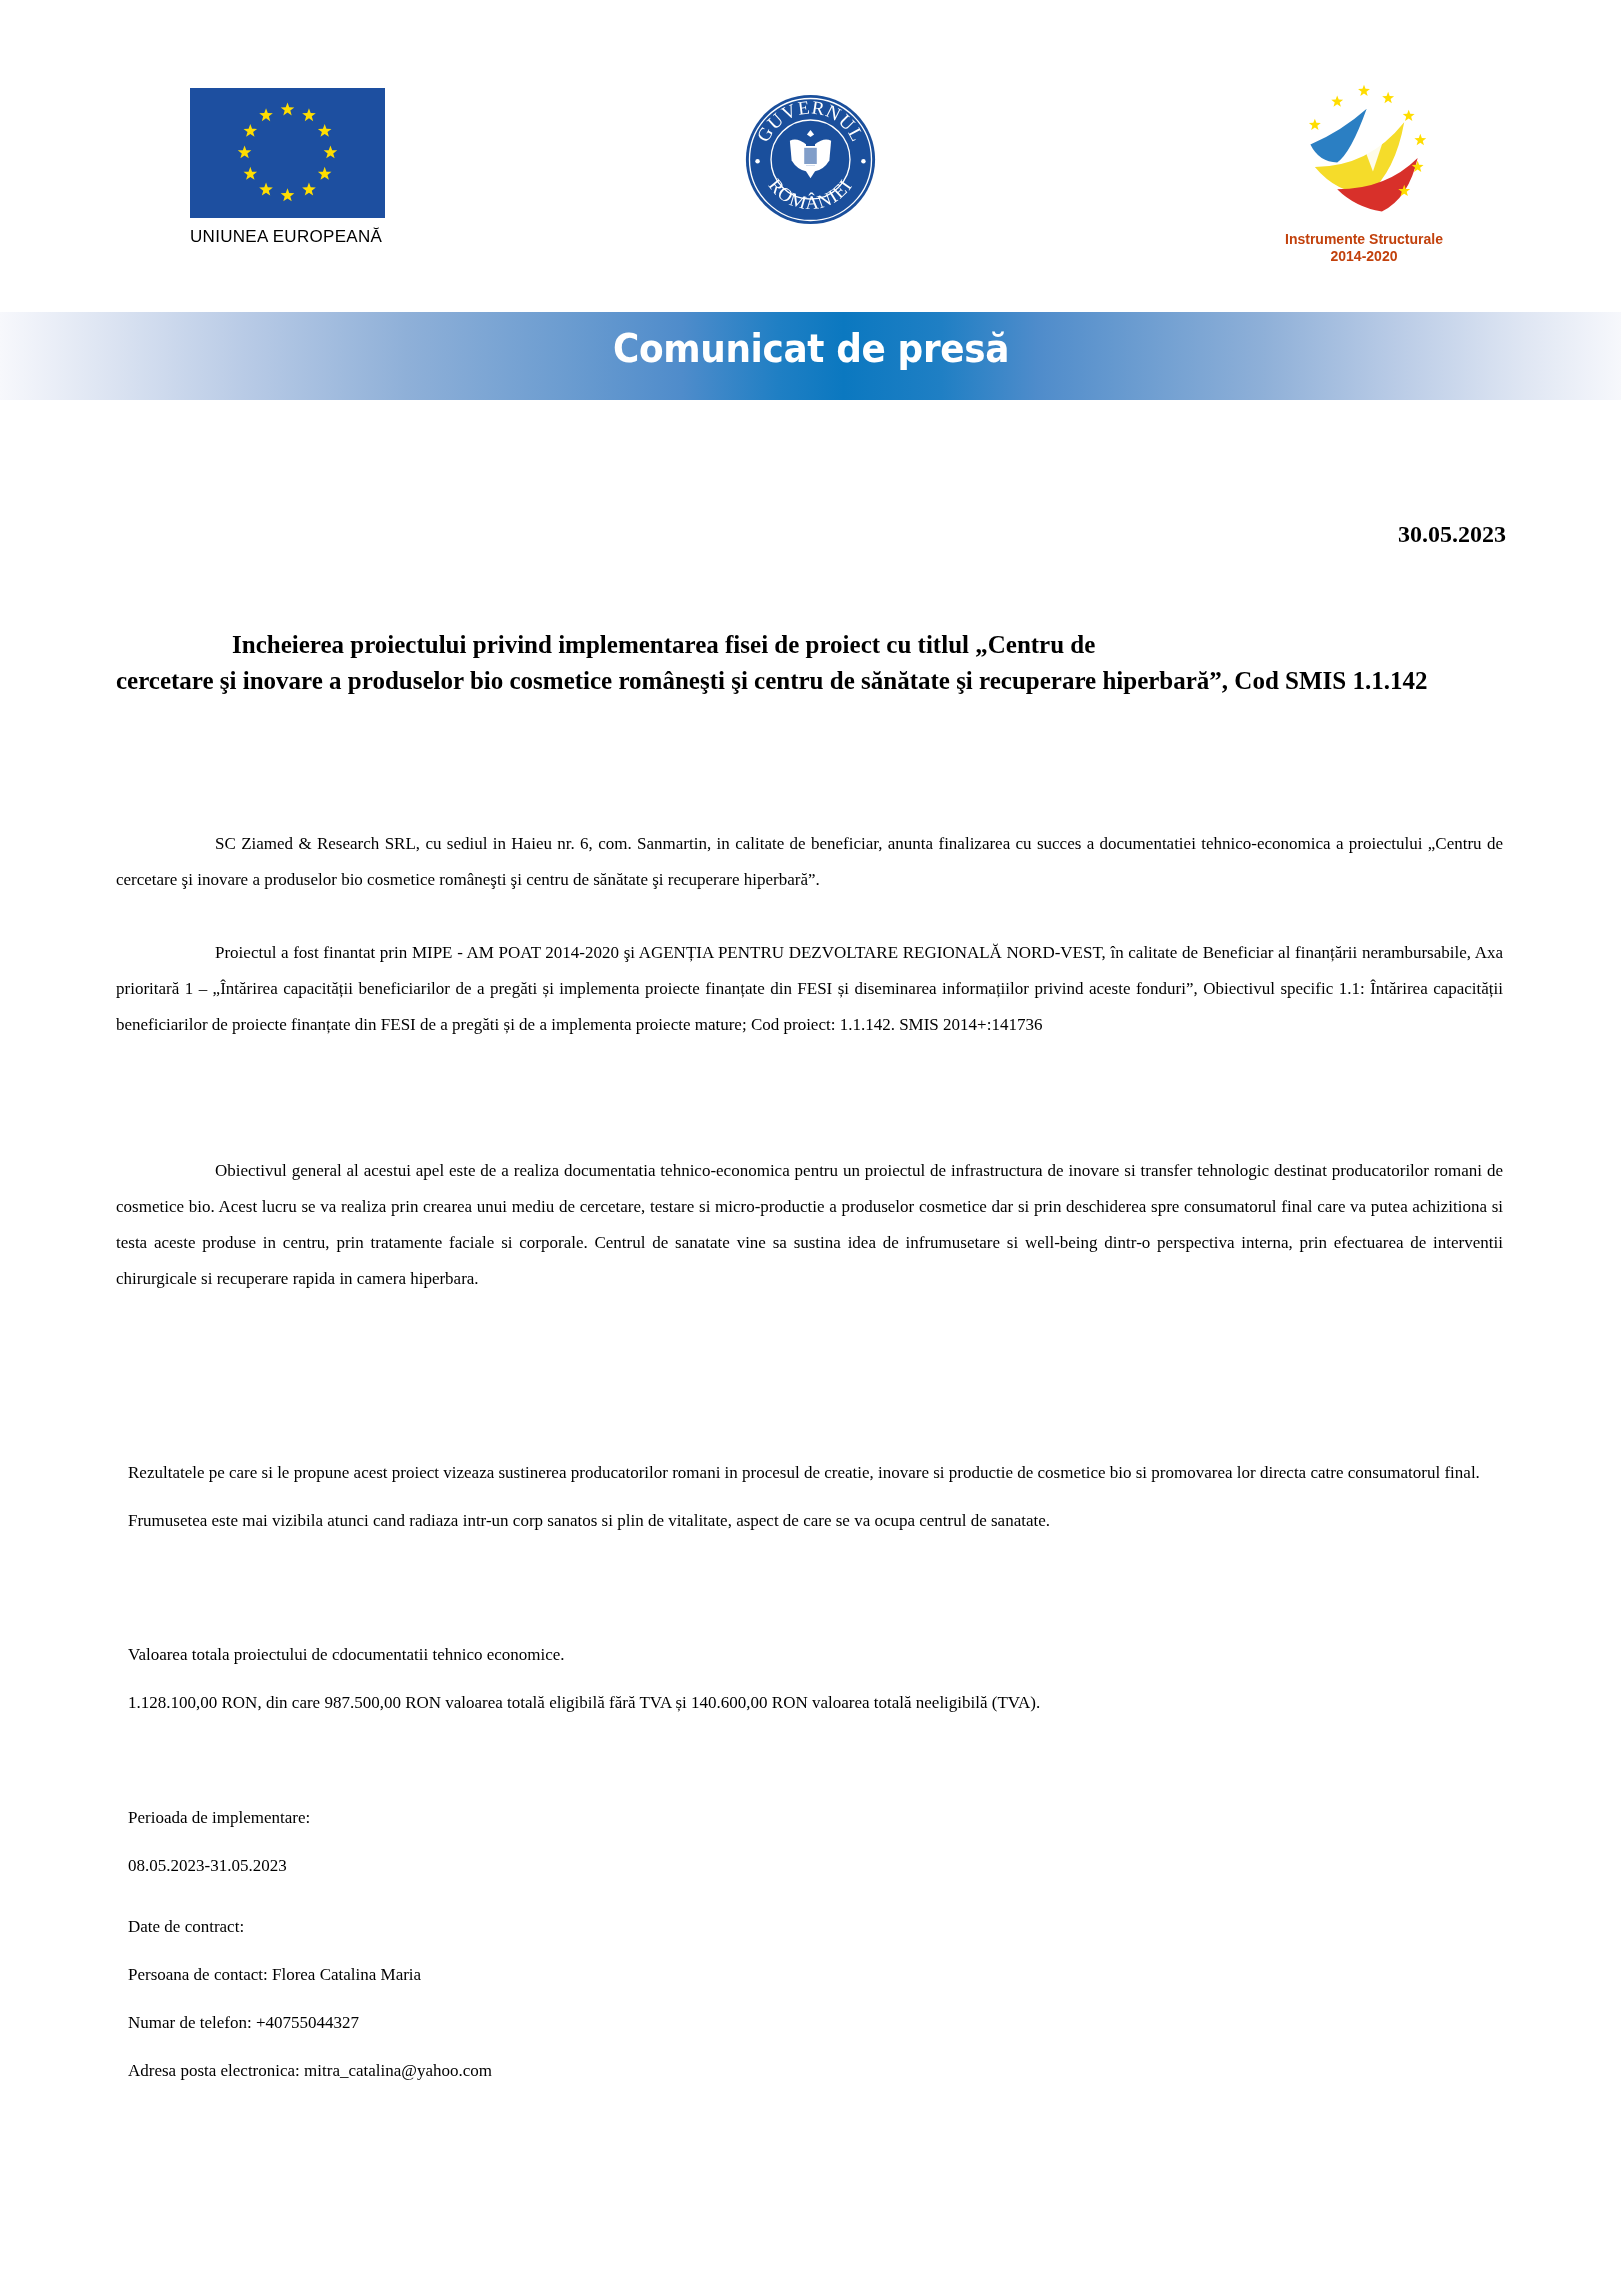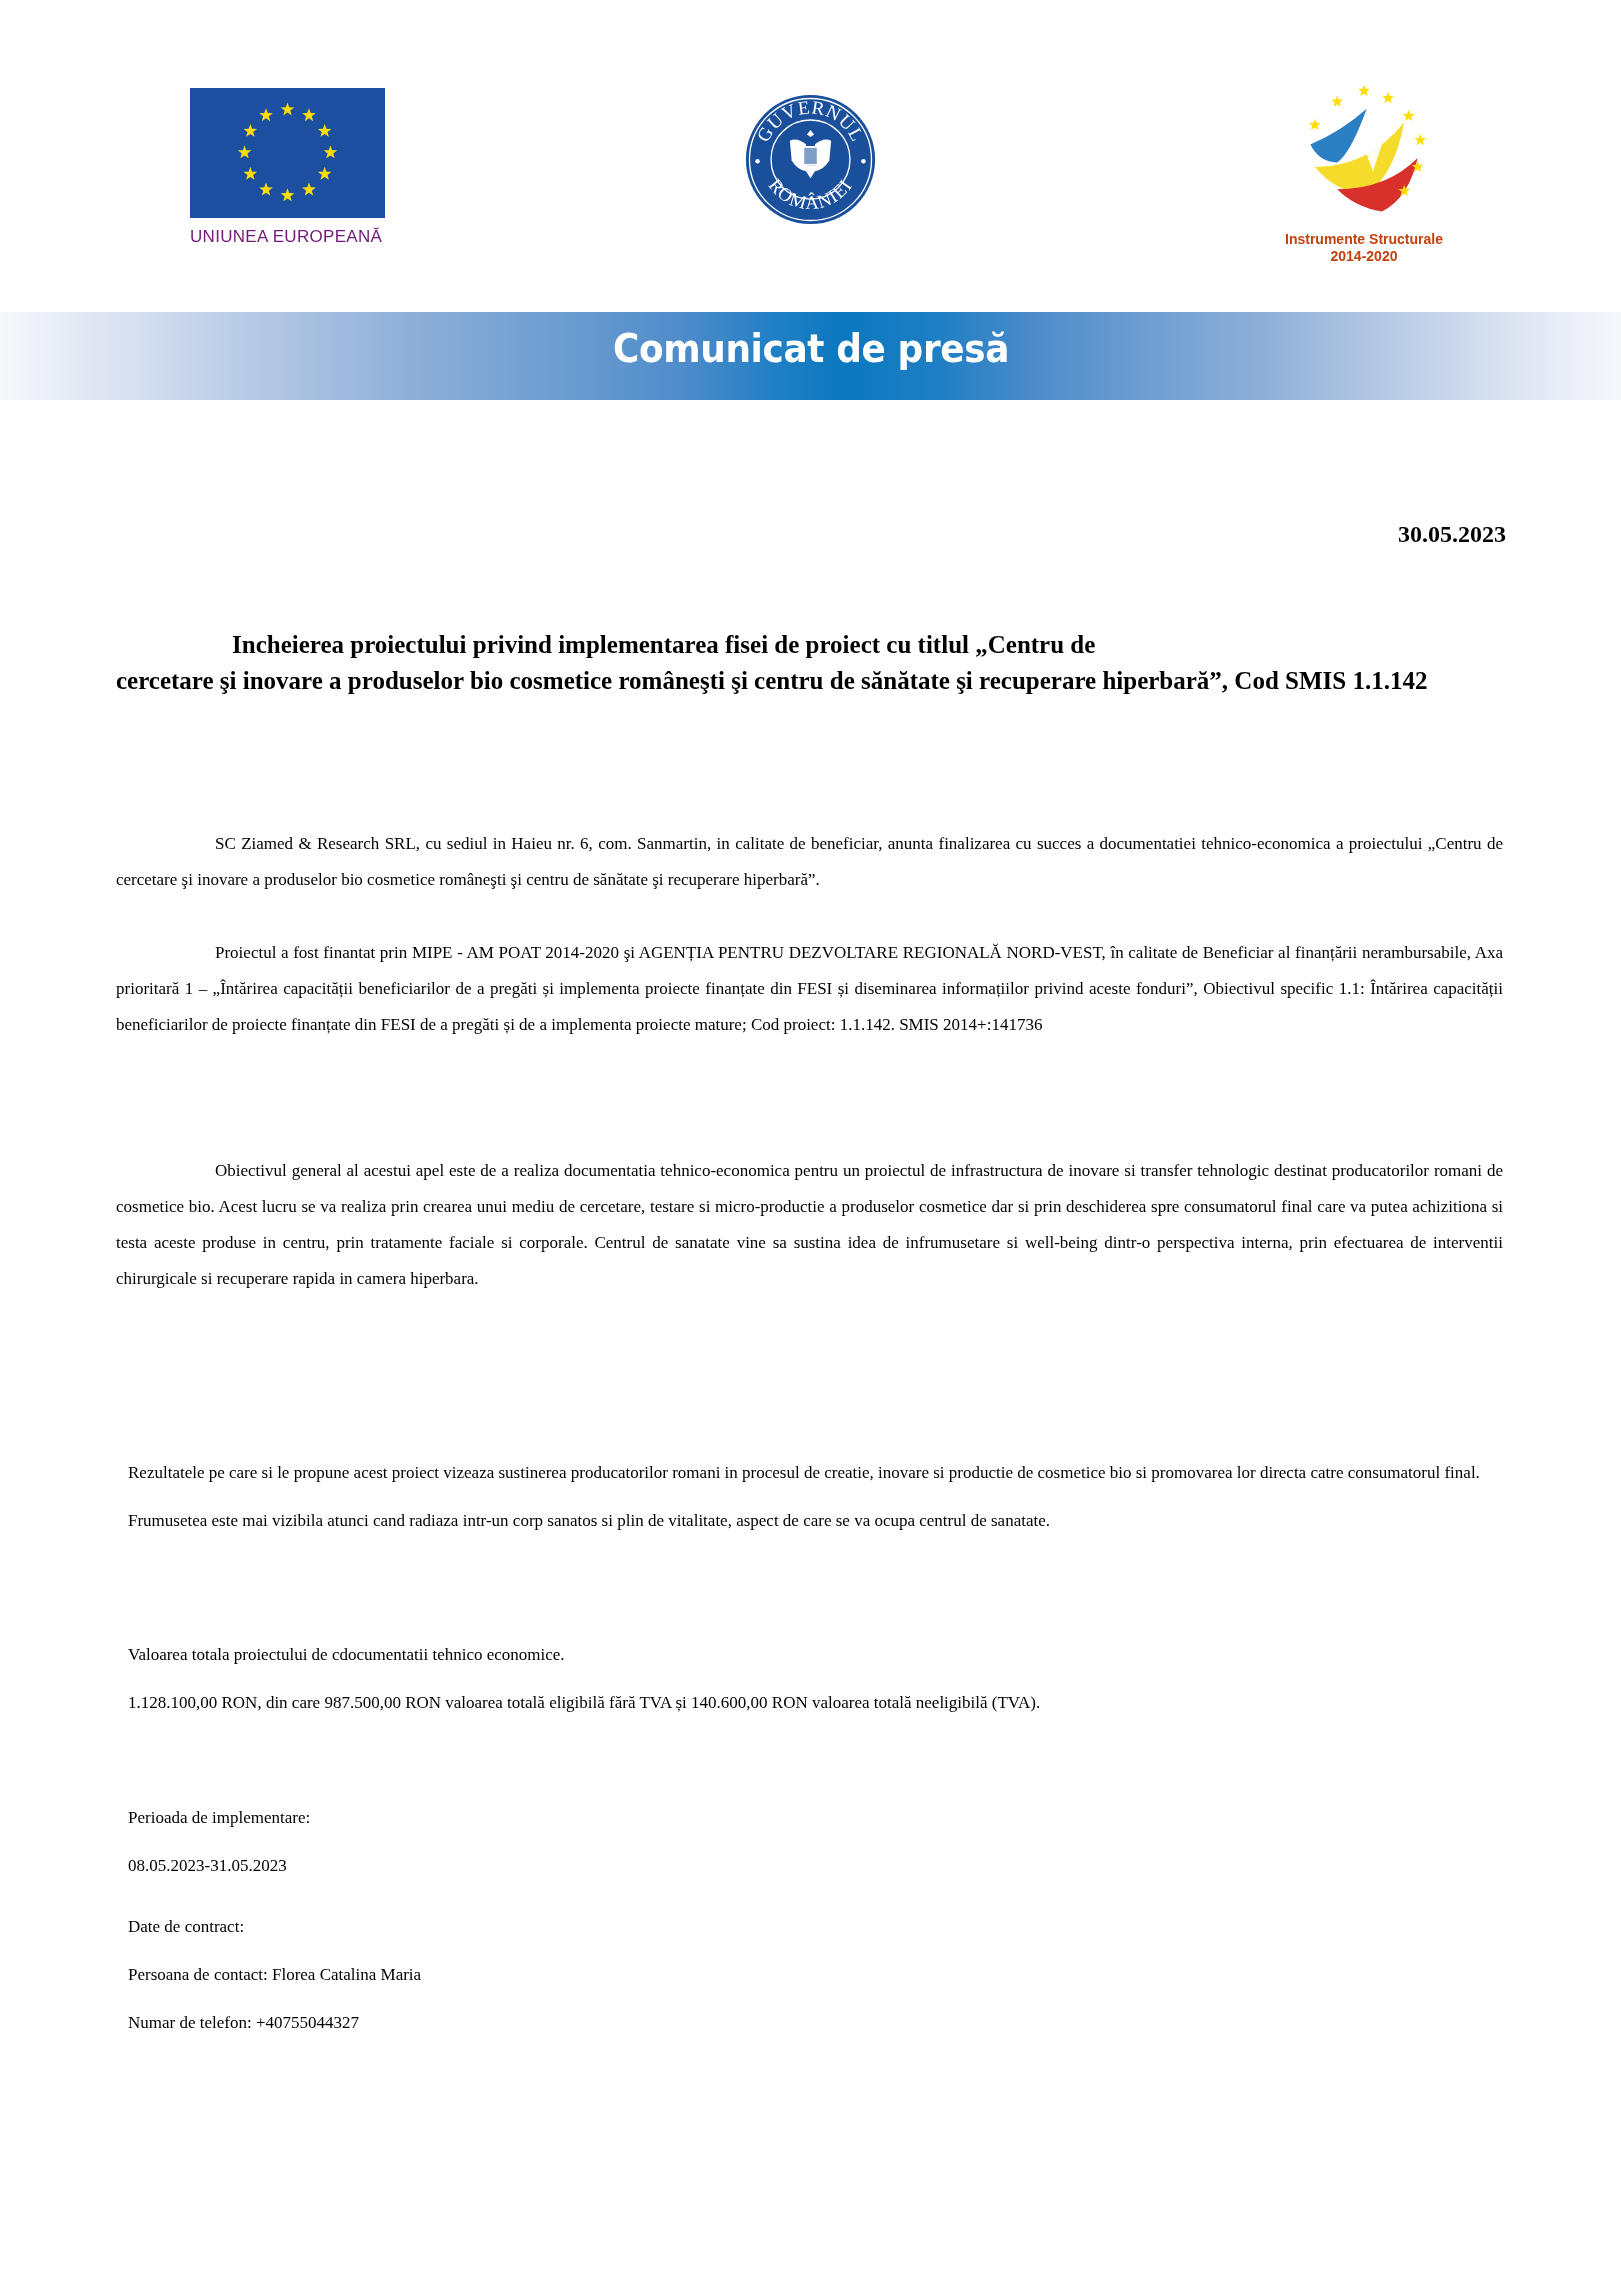--- a/index.html
+++ b/index.html
@@ -5,21 +5,21 @@
   html, body { margin: 0; padding: 0; background: #ffffff; }
   body { width: 1622px; height: 2293px; position: relative; overflow: hidden;
          font-family: "Liberation Serif", serif; color: #000; }
 
   
   .logo { position: absolute; }
   #eu-logo { left: 190px; top: 88px; width: 197px; }
   #eu-flag { width: 195px; height: 130px; background: #1d4fa0; position: relative; }
   #eu-flag svg { position: absolute; left: 0; top: 0; }
   #eu-caption { margin-top: 9px; font-family: "Liberation Sans", sans-serif; font-size: 17px;
-                color: #701a75; letter-spacing: 0.3px; white-space: nowrap; }
+                color: #000000; letter-spacing: 0.3px; white-space: nowrap; }
 
   #gov-logo { left: 745px; top: 94px; width: 131px; height: 131px; }
 
   #is-logo { left: 1263px; top: 82px; width: 202px; text-align: center; }
   #is-caption { font-family: "Liberation Sans", sans-serif; font-weight: bold; font-size: 14px;
                 color: #c2410c; line-height: 17px; margin-top: 1.8px; }
 
   
   #banner { position: absolute; left: 0; top: 312px; width: 1622px; height: 88px;
     background: linear-gradient(to right,
@@ -140,14 +140,15 @@
 
 <div class="txt" style="top:1788px;">
   <p>Perioada de implementare:</p>
   <p>08.05.2023-31.05.2023</p>
 </div>
 
 <div class="txt" style="top:1897px;">
   <p>Date de contract:</p>
   <p>Persoana de contact: Florea Catalina Maria</p>
   <p>Numar de telefon: +40755044327</p>
+  <p>Adresa posta electronica: mitra_catalina@yahoo.com</p>
 </div>
 
 
 </body></html>

